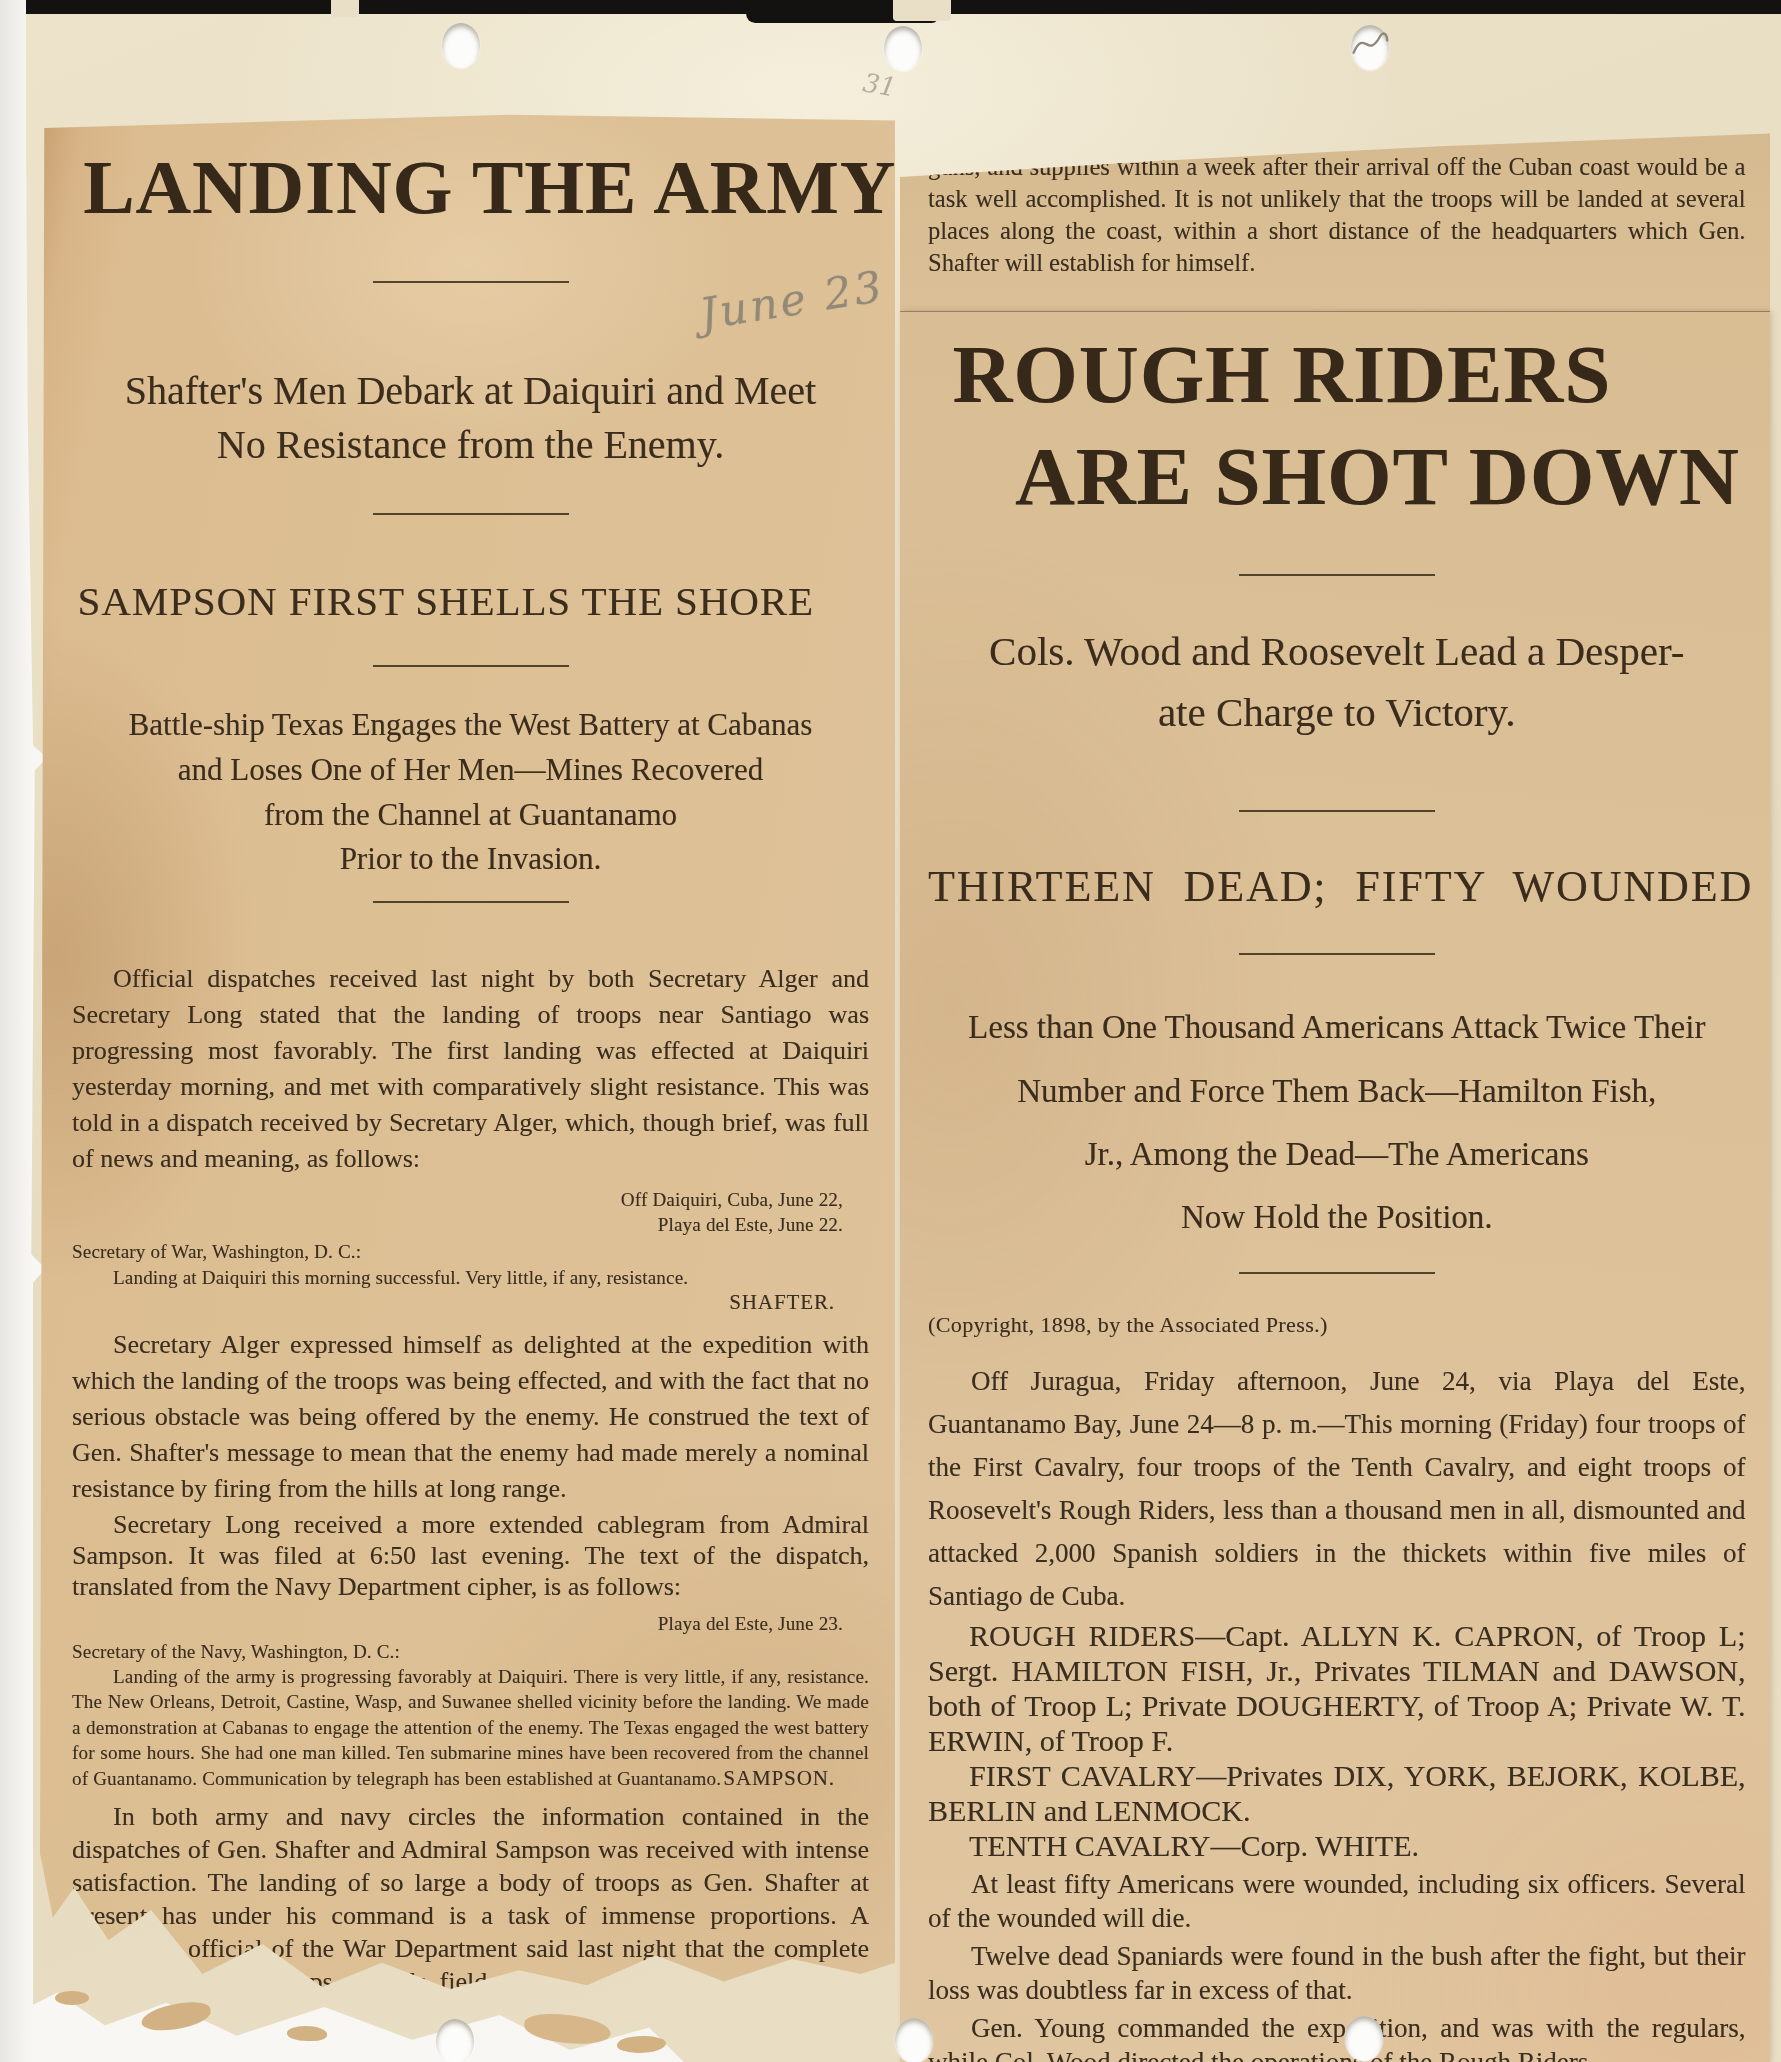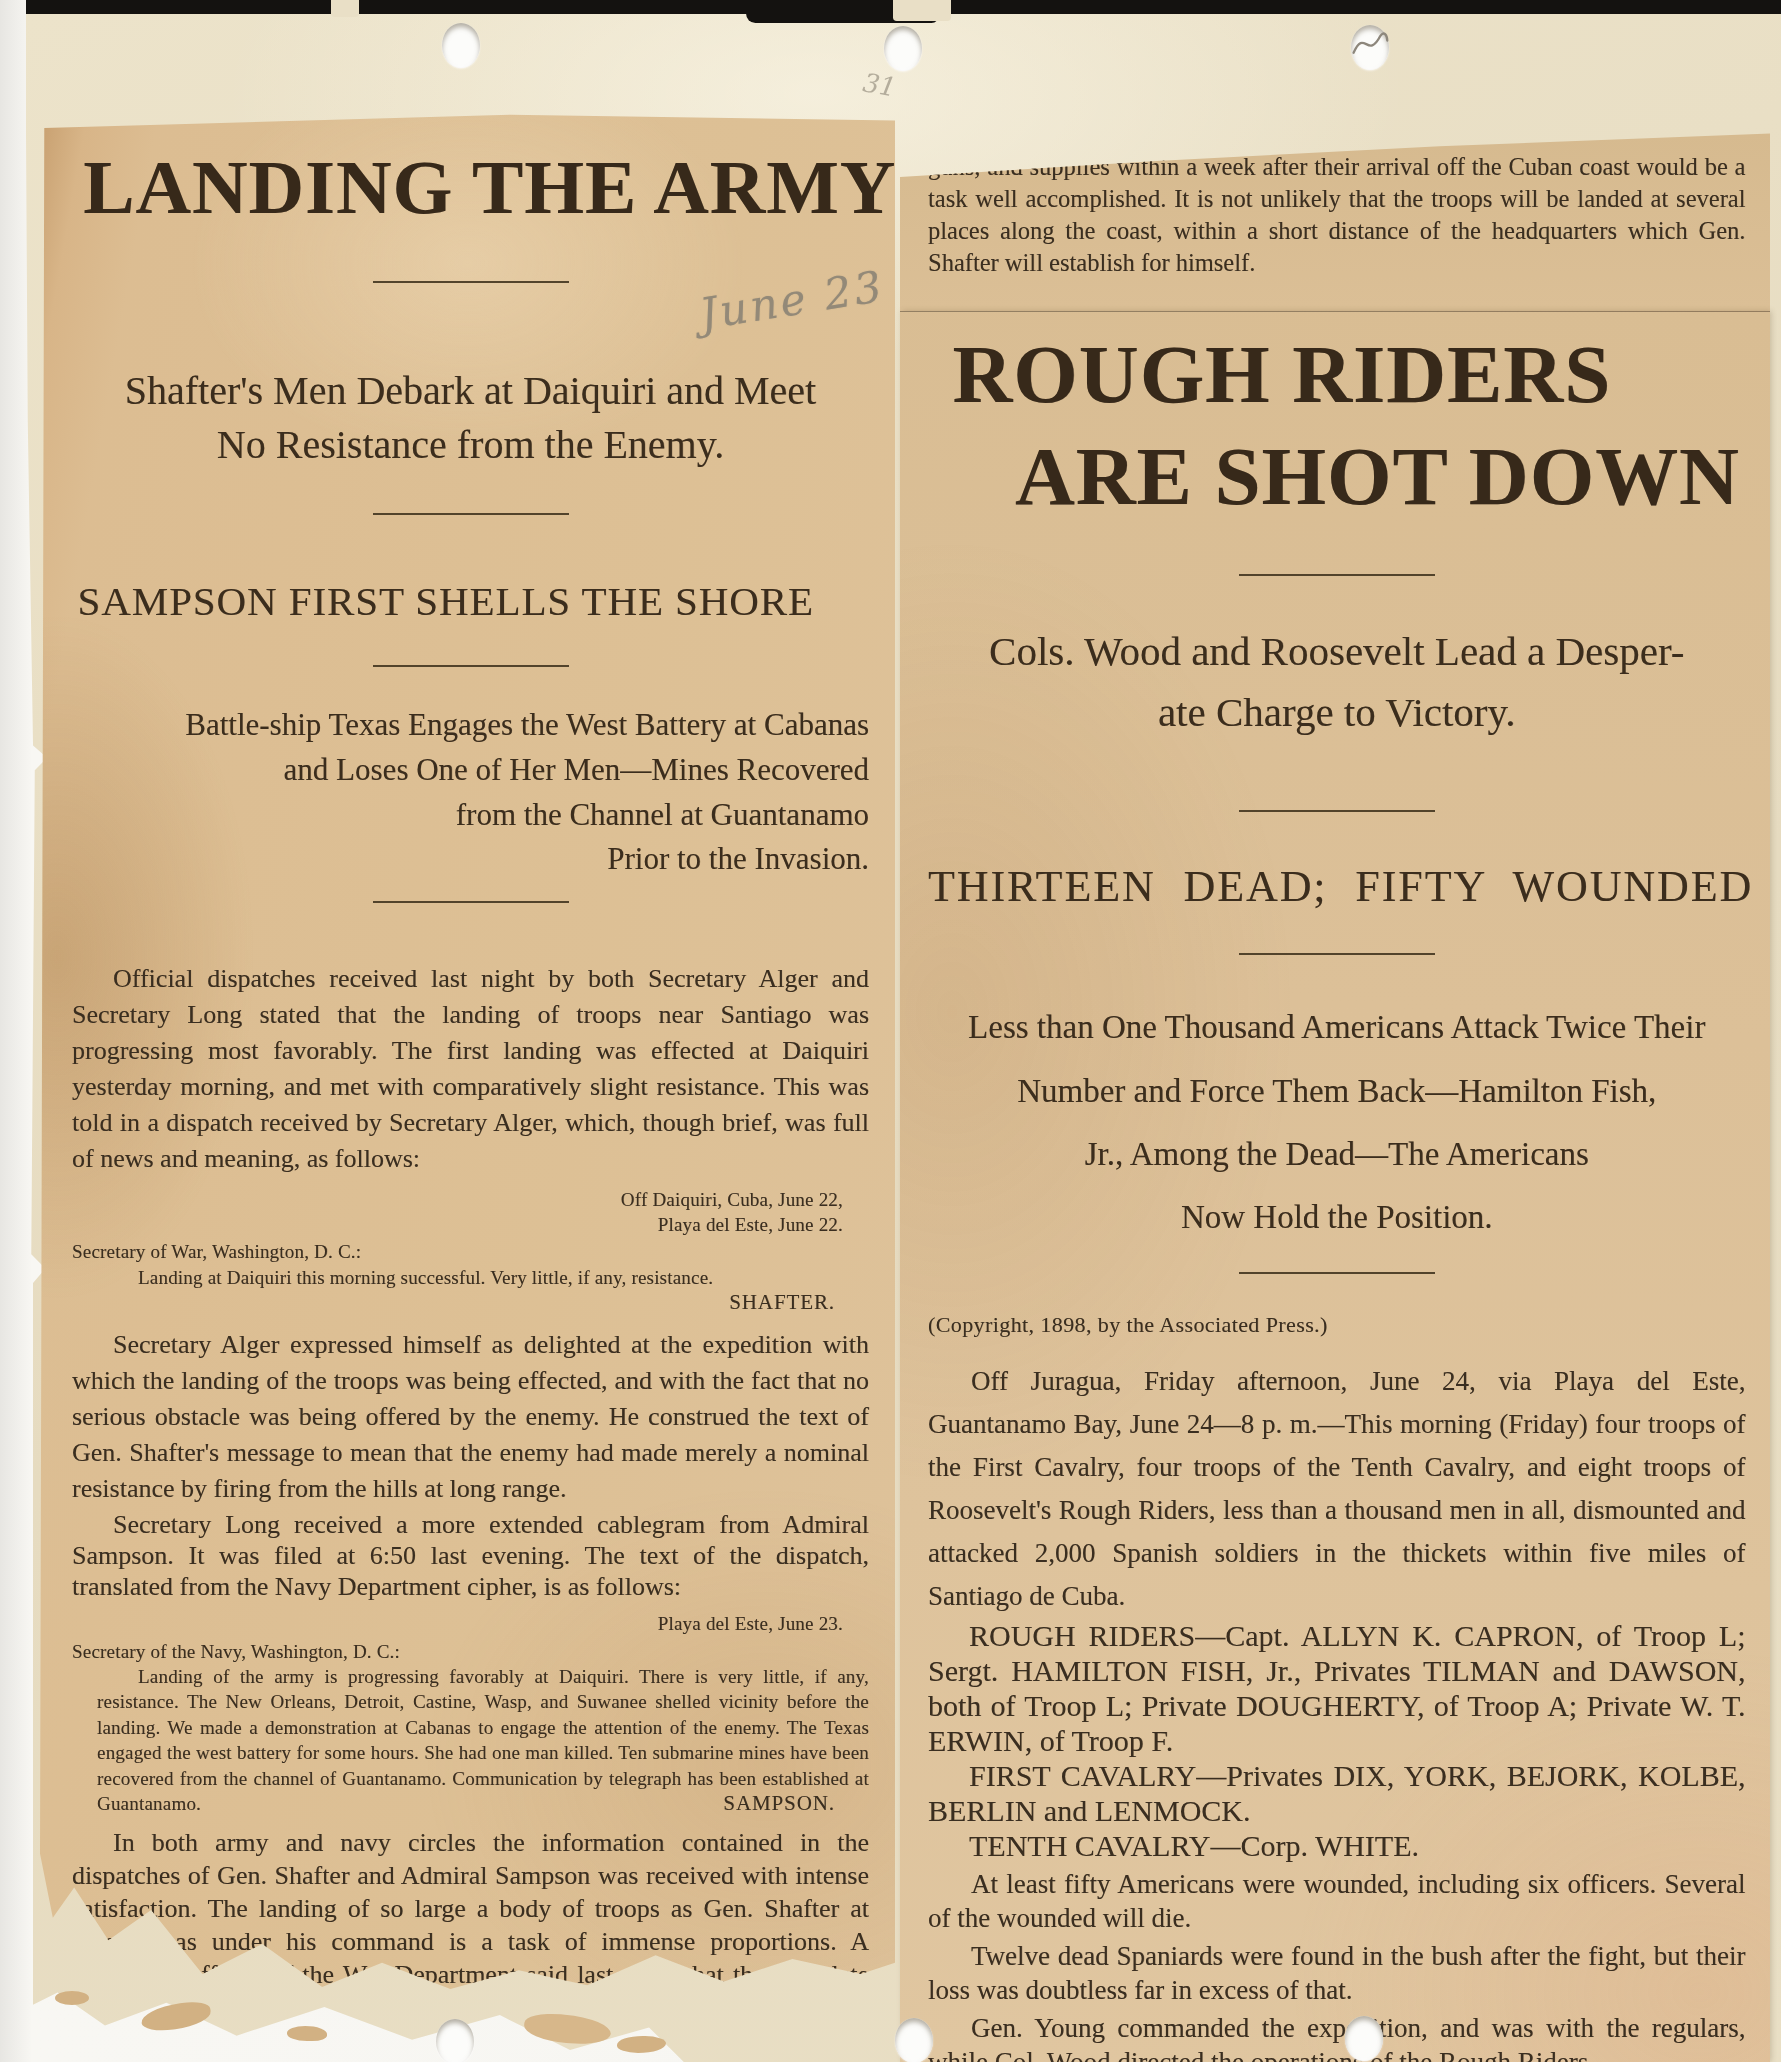--- a/index.html
+++ b/index.html
@@ -63,31 +63,31 @@
   .rule{border:0;border-top:2.8px solid #43351f;width:196px;margin:0 auto;opacity:.9;}
 
   
   .l-headline{font-size:77px;line-height:1.05;letter-spacing:0.9px;white-space:nowrap;
               margin:3.8px 0 0 11.3px;color:#37291a;}
   .l-rule1{margin-top:53px;}
   .l-deck1{font-size:40px;line-height:1.35;text-align:center;margin-top:81px;color:#3b2d1d;}
   .l-rule2{margin-top:41px;}
   .l-deck2{font-size:41px;letter-spacing:0.9px;text-align:left;margin:62px 0 0 5.6px;white-space:nowrap;color:#3b2d1d;}
   .l-rule3{margin-top:40px;}
-  .l-deck3{font-size:31px;line-height:1.45;text-align:right;margin-top:36px;color:#3b2d1d;}
+  .l-deck3{font-size:31px;line-height:1.45;text-align:center;margin-top:36px;color:#3b2d1d;}
   .l-rule4{margin-top:19px;}
   .body-p{font-size:26px;text-align:justify;text-indent:41px;margin:0;}
   .lead38{line-height:36px;}
   .lead33{line-height:31px;}
   .lead35{line-height:33px;}
   .l-p1{margin-top:58px;}
   .disp{font-size:19px;line-height:25.4px;margin:0;letter-spacing:0.2px;}
   .disp-dateline{text-align:right;padding-right:26px;margin-top:9.4px;}
   .disp-addr{margin-top:1.9px;}
-  .disp-text{text-indent:41px;text-align:justify;margin-left:25px;}
+  .disp-text{text-indent:41px;text-align:justify;}
   .disp-sig{text-align:right;padding-right:34px;font-size:21px;line-height:25.4px;letter-spacing:0.9px;}
   .sig-overlap{margin-top:-25.4px;text-align:right;}
   .l-p2{margin-top:11.3px;}
   .l-p3{margin-top:1.9px;}
   .l-p4{margin-top:9.4px;}
 
   
   .r-frag{font-size:24.5px;line-height:32px;text-align:justify;margin:0;}
   .r-headline{font-size:83px;line-height:1;letter-spacing:0.9px;white-space:nowrap;color:#37291a;}
   .r-h1{margin:21px 0 0 24.5px;}

